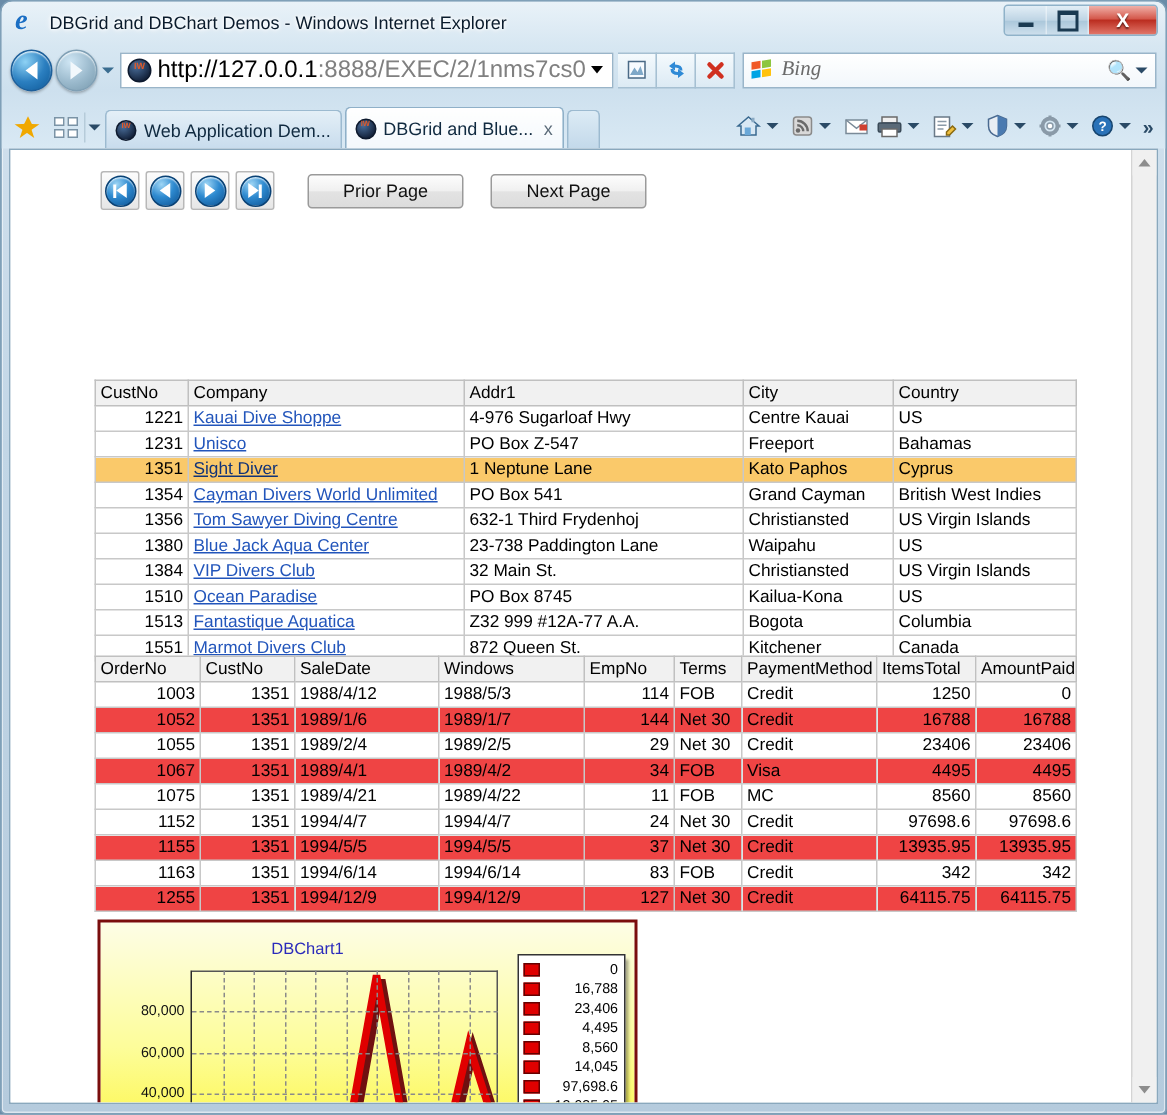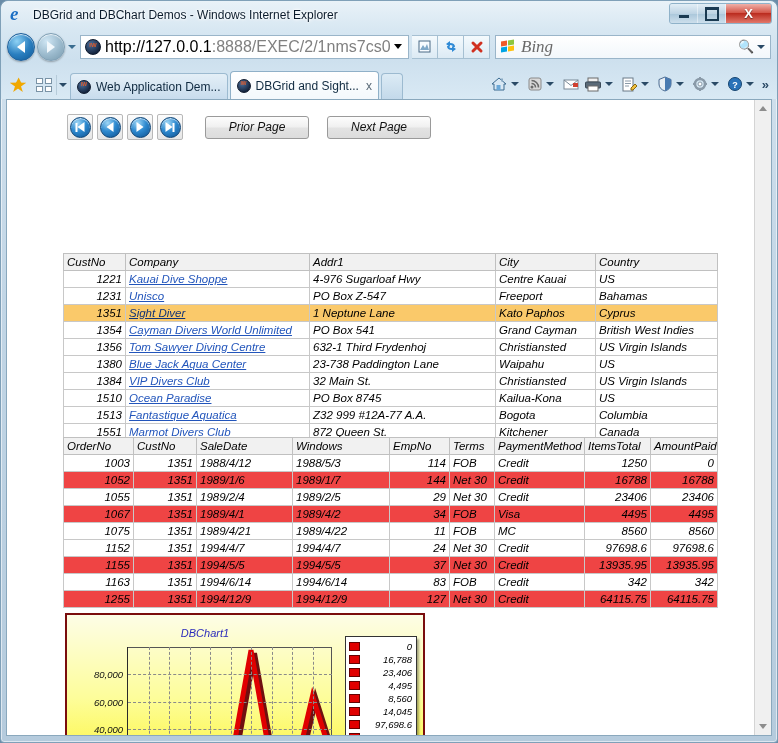--- a/index.html
+++ b/index.html
@@ -129,21 +129,21 @@
     background: linear-gradient(to bottom,#ffffff,#f2f7fb);
     border: 1px solid #9ab5c9;
     display: flex; align-items: center; padding: 0 3px;
   }
   .winflag { width:15px; height:13px; margin:0 5px 0 2px; flex:0 0 auto; position:relative;}
   .winflag i { position:absolute; width:6px; height:5px; display:block; }
   .winflag i:nth-child(1){left:0;top:1px;background:#f05a28;transform:skewY(-8deg);}
   .winflag i:nth-child(2){left:7px;top:0;background:#8dc63f;transform:skewY(-8deg);}
   .winflag i:nth-child(3){left:0;top:7px;background:#00a4e4;transform:skewY(-8deg);}
   .winflag i:nth-child(4){left:7px;top:6px;background:#ffc20e;transform:skewY(-8deg);}
-  .search-ph { flex:1 1 auto; font-size:17px; color:#6a6a6a; font-style: italic; font-family:"Liberation Serif",serif; }
+  .search-ph { flex:1 1 auto; font-size:14px; color:#6a6a6a; font-style: italic; font-family:"Liberation Serif",serif; }
   .magnify { width:16px; flex:0 0 auto; color:#2a5d8a; font-size:13px; text-align:center; }
   .search-drop { width:13px; flex:0 0 auto; display:flex;align-items:center;justify-content:center;}
   .search-drop::after { content:""; border-left:4px solid transparent; border-right:4px solid transparent; border-top:4px solid #2a4a66; }
 
   
   .tabbar {
     position: absolute; left: 0; top: 63px; right: 0; height: 35px;
     display: flex; align-items: flex-end; padding: 0 4px 0 6px;
   }
   .fav-star { width: 22px; height: 28px; display:flex;align-items:center;justify-content:center; flex:0 0 auto;}
@@ -195,21 +195,20 @@
   .cmdbar { margin-left: auto; display: flex; align-items: center; height: 28px; padding-bottom: 2px;}
   .cmd { display: flex; align-items: center; padding: 0 2px; height: 24px; }
   .cmd .car { border-left:4px solid transparent;border-right:4px solid transparent;border-top:4px solid #2a4a66; margin:0 4px 0 3px;}
   .chev { font-size: 13px; color: #2a4a66; padding: 0 4px 0 2px; font-weight:bold;}
 
   
   .content-wrap {
     position: absolute; left: 5px; top: 98px; right: 5px; bottom: 6px;
     background: #fff; border: 1px solid #8aa8bd;
     overflow: hidden;
-    font-style: italic;
   }
   .page {
     position: absolute; left: 0; top: 0; right: 17px; bottom: 0;
     background: #fff; overflow: hidden;
   }
   .vscroll {
     position: absolute; right: 0; top: 0; bottom: 0; width: 17px;
     background: #f0f0f0; border-left: 1px solid #d4d4d4;
     display: flex; flex-direction: column; justify-content: space-between;
   }
@@ -387,21 +386,21 @@
         <i></i>
       </div>
     <div class="qt-drop"></div>
 
     <div class="tab">
       <span class="tico"></span>
       <span class="tlabel">Web Application Dem...</span>
     </div>
     <div class="tab active">
       <span class="tico"></span>
-      <span class="tlabel">DBGrid and Sight...</span>
+      <span class="tlabel">DBGrid and Blue...</span>
       <span class="tclose">x</span>
     </div>
     <div class="tab newtab"></div>
 
     <div class="cmdbar">
       <div class="cmd">
         <svg width="18" height="16" viewBox="0 0 18 16">
             <path d="M9 2 L16 8 L14 8 L14 14 L4 14 L4 8 L2 8 Z" fill="#d8e8f4" stroke="#3a6a90"></path>
             <rect x="6.5" y="9" width="4" height="5" fill="#6aa8d8"></rect>
             <rect x="11" y="2.5" width="2" height="3" fill="#8aaac4"></rect>

